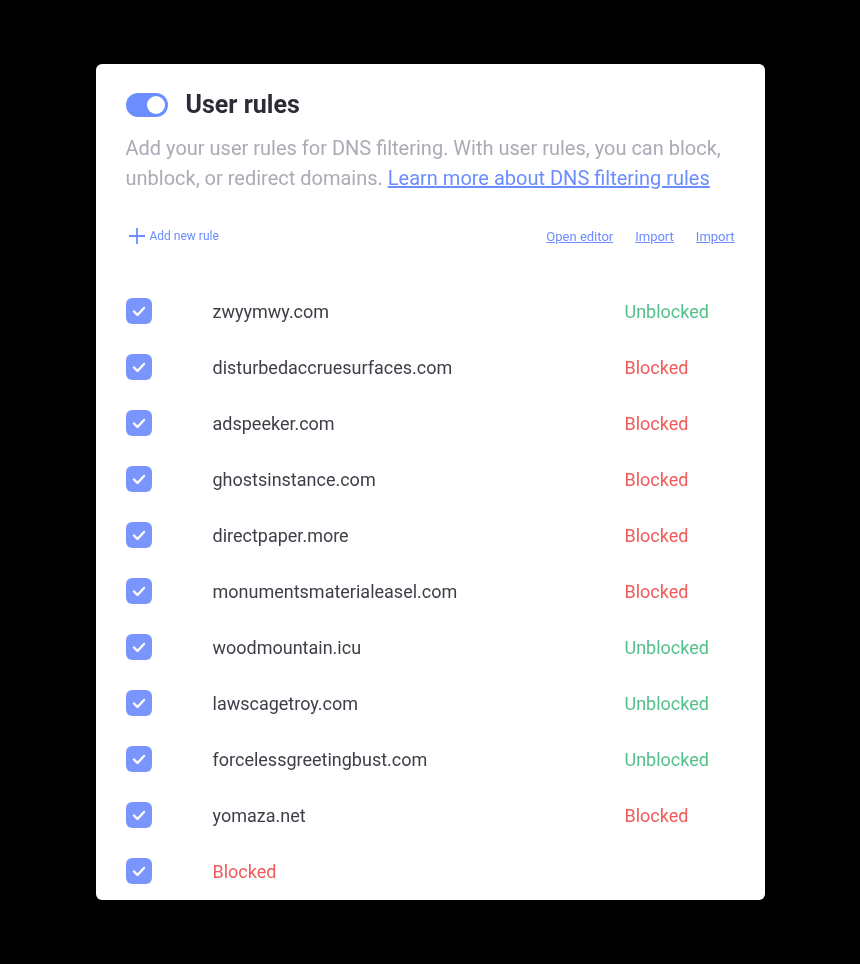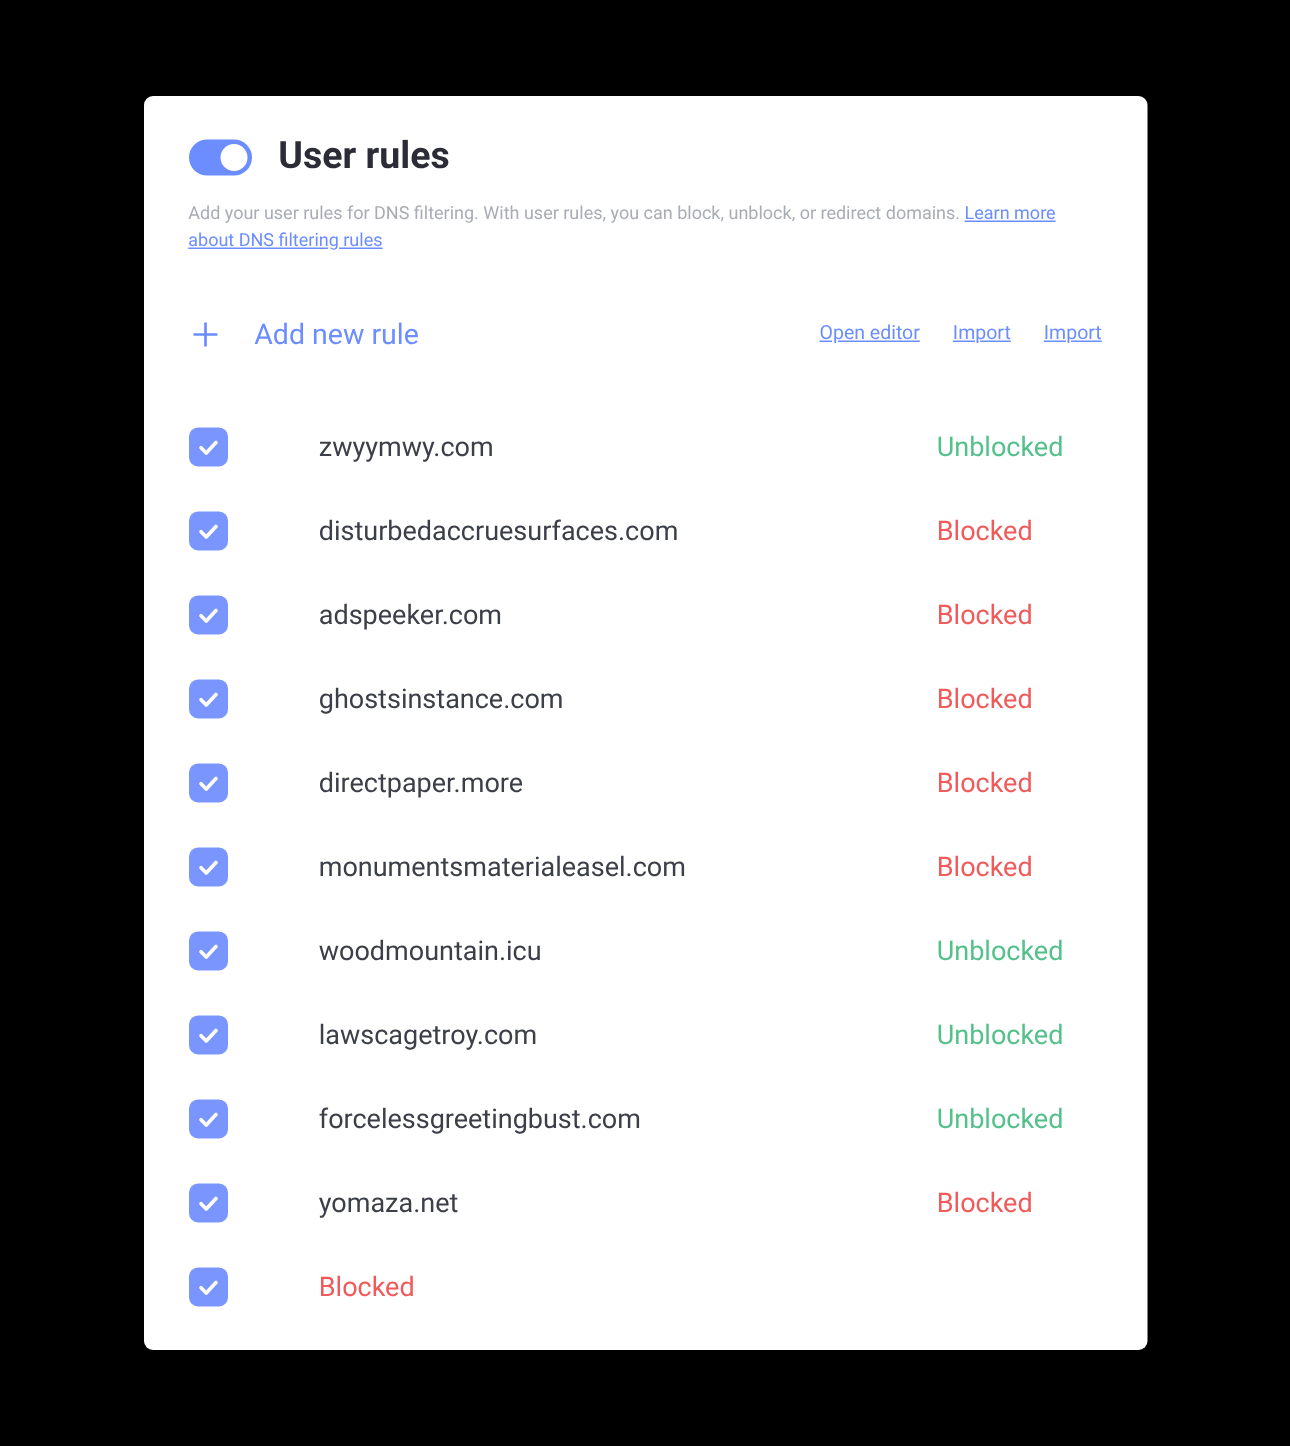--- a/index.html
+++ b/index.html
@@ -42,40 +42,40 @@
       position: absolute;
       top: 3px;
       right: 3px;
     }
     .title {
       font-size: 25px;
       font-weight: 700;
       color: #2b2c36;
     }
     .description {
-      font-size: 12px;
+      font-size: 20px;
       color: #a9acb5;
       line-height: 1.5;
-      margin-bottom: 42px;
+      margin-bottom: 32px;
     }
     .description a {
       color: #6b8dff;
       text-decoration: underline;
     }
     .action-bar {
       display: flex;
       align-items: center;
       margin-bottom: 36px;
     }
     .add-rule {
       display: flex;
       align-items: center;
-      gap: 22px;
+      gap: 2px;
       color: #6b8dff;
-      font-size: 19px;
+      font-size: 12px;
       cursor: pointer;
     }
     .plus-icon {
       width: 22px;
       height: 22px;
       display: flex;
       align-items: center;
       justify-content: center;
     }
     .plus-icon svg { stroke: #6b8dff; }

